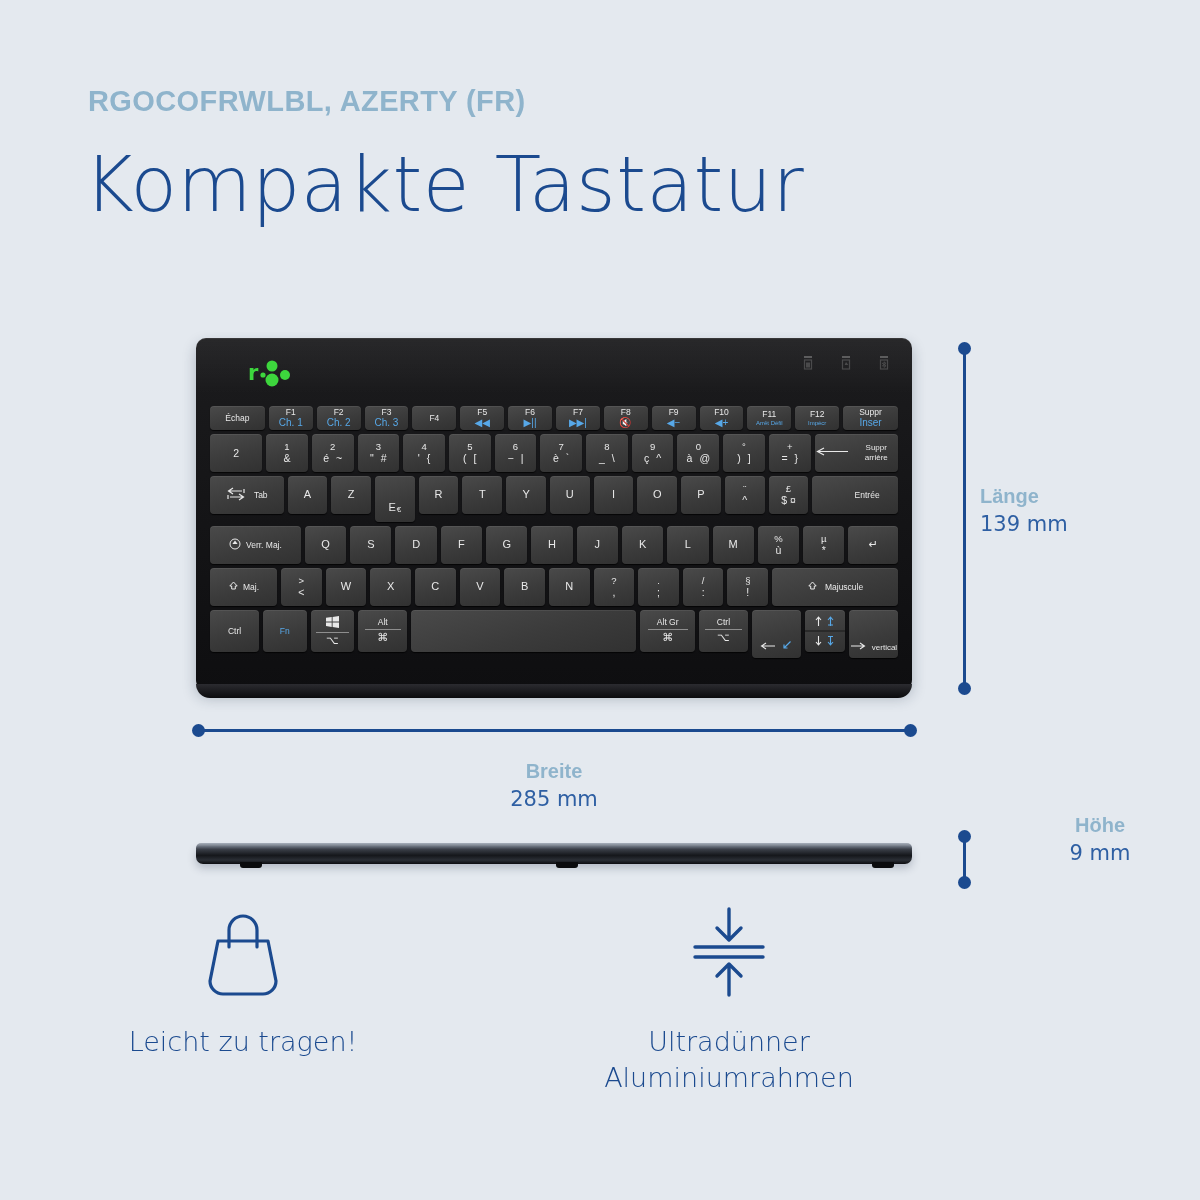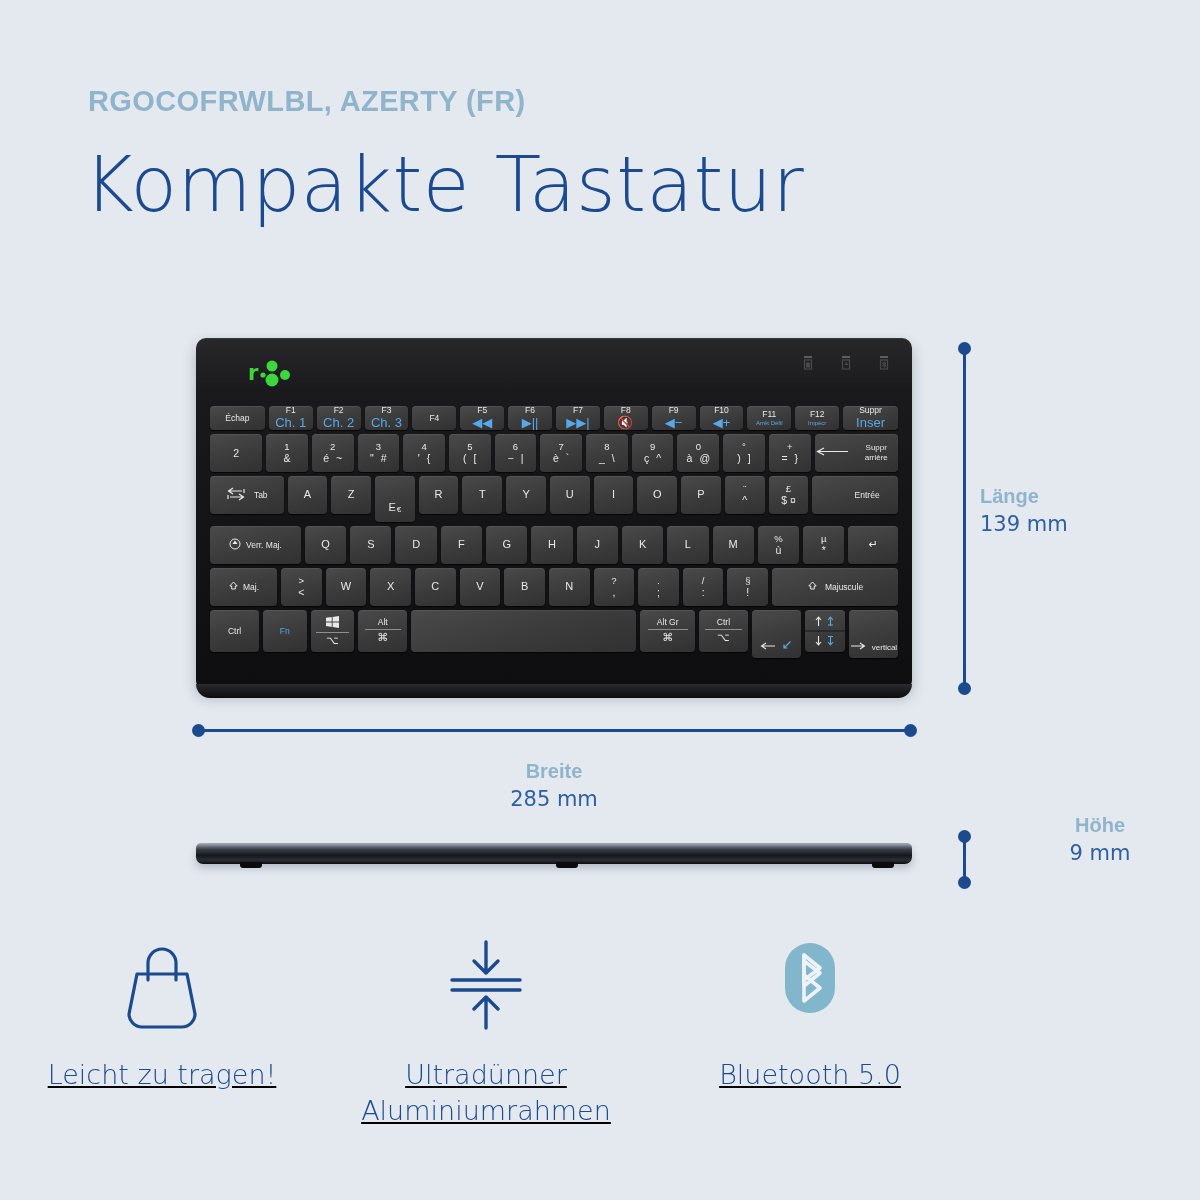--- a/index.html
+++ b/index.html
@@ -63,21 +63,21 @@
     flex-direction:column;
     font-size:11px;line-height:1.05;
     position:relative;
     overflow:hidden;
     flex:1 1 0;
     min-width:0;
   }
   .r-fn .key{height:24px;font-size:9px;}
   .r-num .key,.r-az .key,.r-qs .key,.r-wx .key{height:38px;}
   .r-bot .key{height:42px;}
-  .key .sub{font-size:13px;color:#57a8e8;margin-top:1px;}
+  .key .sub{font-size:10px;color:#57a8e8;margin-top:1px;}
   .key .top{font-size:9.5px;}
   .key .bot{font-size:10.5px;margin-top:2px;}
   .key .dual{display:flex;gap:7px;align-items:center;justify-content:center;}
   .key .split{width:74%;height:1px;background:#8e8e8e;margin:2px 0;}
   .key.tiny{font-size:8px;text-align:center;}
   .key.blue{color:#57a8e8;}
   .key .lbl{font-size:11px;}
   .key .lbl-sm{font-size:8.5px;}
   .enter{
     position:relative;
@@ -102,21 +102,21 @@
     box-shadow:0 4px 8px rgba(30,45,70,.25);
   }
   .sv-top{
     position:absolute;left:0;top:3px;width:100%;height:6px;
     background:linear-gradient(180deg,#aab2bd,#4a505a);
     border-radius:5px 5px 0 0;
   }
   .sv-foot{position:absolute;top:22px;width:22px;height:6px;background:#0a0b0d;border-radius:0 0 3px 3px;}
 
   
-  .features{position:absolute;left:0;top:929px;width:972px;display:flex;text-decoration:underline;}
+  .features{position:absolute;left:0;top:896px;width:972px;display:flex;}
   .feat{flex:1 1 0;display:flex;flex-direction:column;align-items:center;}
   .feat .ficon{height:110px;display:flex;align-items:center;justify-content:center;}
   .feat .flabel{
     margin-top:18px;font-size:27px;color:#1b4a8f;font-weight:300;
     text-align:center;line-height:1.35;font-family:"DejaVu Sans",sans-serif;
   }
 </style>
 </head>
 <body>
 
@@ -597,26 +597,16 @@
           <path d="M56 14 V43 M44 33 L56 45 L68 33" fill="none" stroke="#1b4a8f" stroke-width="3.4" stroke-linecap="round" stroke-linejoin="round"></path>
           <line x1="22" y1="52" x2="90" y2="52" stroke="#1b4a8f" stroke-width="3.4" stroke-linecap="round"></line>
           <line x1="22" y1="62" x2="90" y2="62" stroke="#1b4a8f" stroke-width="3.4" stroke-linecap="round"></line>
           <path d="M56 100 V71 M44 81 L56 69 L68 81" fill="none" stroke="#1b4a8f" stroke-width="3.4" stroke-linecap="round" stroke-linejoin="round"></path>
         </svg>
       </div>
       <div class="flabel" style="white-space:pre-line">Ultradünner
 Aluminiumrahmen</div>
     </div>
 
-    <div class="feat">
-      <div class="ficon">
-        <svg width="112" height="112" viewBox="0 0 112 112">
-          <rect x="31" y="15" width="50" height="70" rx="25" fill="#82b6cc"></rect>
-          <path d="M50 33 L66 45 L50 58 V27 L66 40 L50 52" fill="none" stroke="#eef3f7" stroke-width="3.6" stroke-linecap="round" stroke-linejoin="round"></path>
-          <path d="M50 27 V73 L66 60 L50 47" fill="none" stroke="#eef3f7" stroke-width="3.6" stroke-linecap="round" stroke-linejoin="round"></path>
-        </svg>
-      </div>
-      <div class="flabel">Bluetooth 5.0</div>
-    </div>
 
   </div>
 
 </div>
 
 </body></html>

